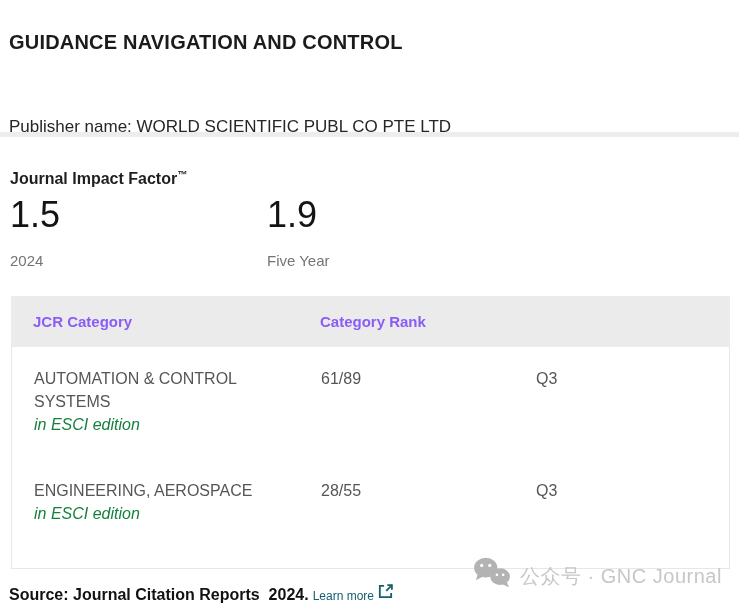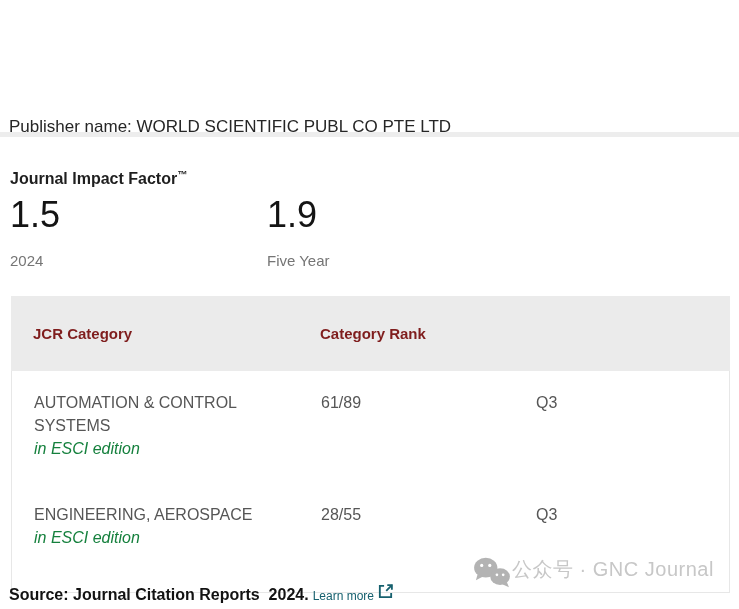--- a/index.html
+++ b/index.html
@@ -49,22 +49,22 @@
     position: absolute; left: 11px; top: 296px; width: 719px;
   }
   .cat-grid {
     display: grid;
     grid-template-columns: 287px 215px 1fr;
     padding-left: 22px;
     align-items: center;
   }
   .cat-header {
     background: #ebebeb;
-    height: 75px;
-    font-size: 15px; font-weight: 700; color: #7f1d1d;
+    height: 51px;
+    font-size: 15px; font-weight: 700; color: #8b5cf6;
   }
   .cat-body {
     background: #ffffff;
     border: 1px solid #e7e7e7;
     border-top: none;
     padding: 20px 0 22px;
   }
   .cat-row {
     align-items: start;
     padding-top: 0;
@@ -94,34 +94,35 @@
     margin-left: 4px; cursor: pointer;
   }
   .external-link-icon {
     display: inline-block; width: 17px; height: 17px;
     margin-left: 3px; vertical-align: -2px; cursor: pointer;
   }
 
   
   .watermark {
     position: absolute; left: 472px; top: 556px;
-    display: flex; align-items: flex-start; 
+    display: flex; align-items: flex-end; gap: 8px;
     pointer-events: none;
   }
   .wechat-icon { width: 40px; height: 34px; }
   .watermark-text {
     font-size: 20px; color: #c7c7c7; letter-spacing: 0.5px;
     white-space: nowrap;
   }
 </style>
 </head>
 <body>
 
 <div class="page">
 
+  <h1 class="journal-title">GUIDANCE NAVIGATION AND CONTROL</h1>
 
   <div class="publisher-line">Publisher name: WORLD SCIENTIFIC PUBL CO PTE LTD</div>
 
   <div class="section-divider"></div>
 
   <div class="jif-label">
     <span>Journal Impact Factor</span><sup>™</sup>
   </div>
 
   <div class="metric metric-1">

